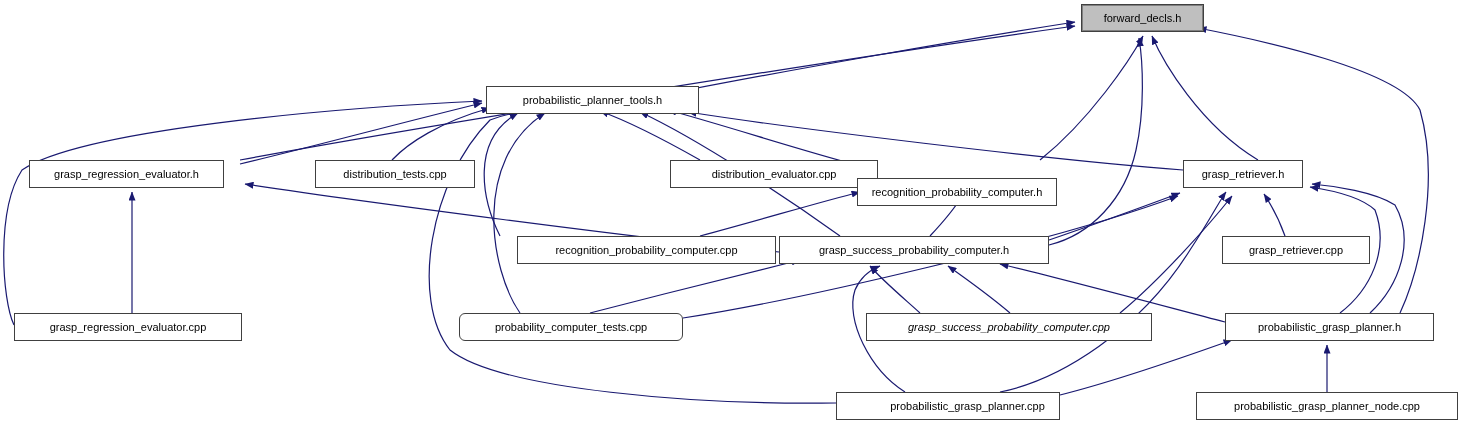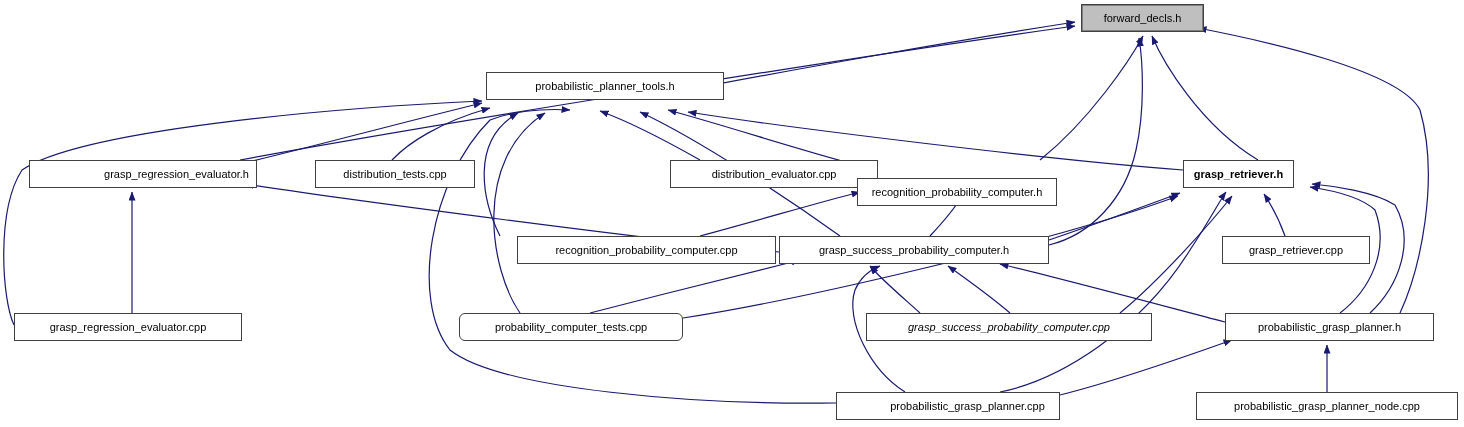--- a/index.html
+++ b/index.html
@@ -93,36 +93,36 @@
         <path d="M 683,318 C 800,300 1060,240 1178,196" marker-end="url(#arrowhead)"></path>
         <path d="M 1060,395 C 1120,380 1190,355 1232,340" marker-end="url(#arrowhead)"></path>
         <path d="M 1327,392 L 1327,345" marker-end="url(#arrowhead)"></path>
       </g>
   </svg>
 
   <div id="node-layer">
       <div class="node root" style="left: 1081px; top: 4px; width: 123px;">
         <span class="label">forward_decls.h</span>
       </div>
-      <div class="node" style="left: 486px; top: 72px; width: 238px;">
+      <div class="node" style="left: 486px; top: 86px; width: 213px;">
         <span class="label">probabilistic_planner_tools.h</span>
       </div>
-      <div class="node" style="left: 29px; top: 160px; width: 228px; text-align: right;">
+      <div class="node" style="left: 29px; top: 160px; width: 195px;">
         <span class="label">grasp_regression_evaluator.h</span>
       </div>
       <div class="node" style="left: 315px; top: 160px; width: 160px;">
         <span class="label">distribution_tests.cpp</span>
       </div>
       <div class="node" style="left: 670px; top: 160px; width: 208px;">
         <span class="label">distribution_evaluator.cpp</span>
       </div>
       <div class="node" style="left: 857px; top: 178px; width: 200px;">
         <span class="label">recognition_probability_computer.h</span>
       </div>
-      <div class="node" style="left: 1183px; top: 160px; width: 111px; font-weight: bold;">
+      <div class="node" style="left: 1183px; top: 160px; width: 120px;">
         <span class="label">grasp_retriever.h</span>
       </div>
       <div class="node" style="left: 493px; top: 236px; width: 259px; margin-left: 24px;">
         <span class="label">recognition_probability_computer.cpp</span>
       </div>
       <div class="node" style="left: 779px; top: 236px; width: 270px;">
         <span class="label">grasp_success_probability_computer.h</span>
       </div>
       <div class="node" style="left: 1222px; top: 236px; width: 148px;">
         <span class="label">grasp_retriever.cpp</span>

